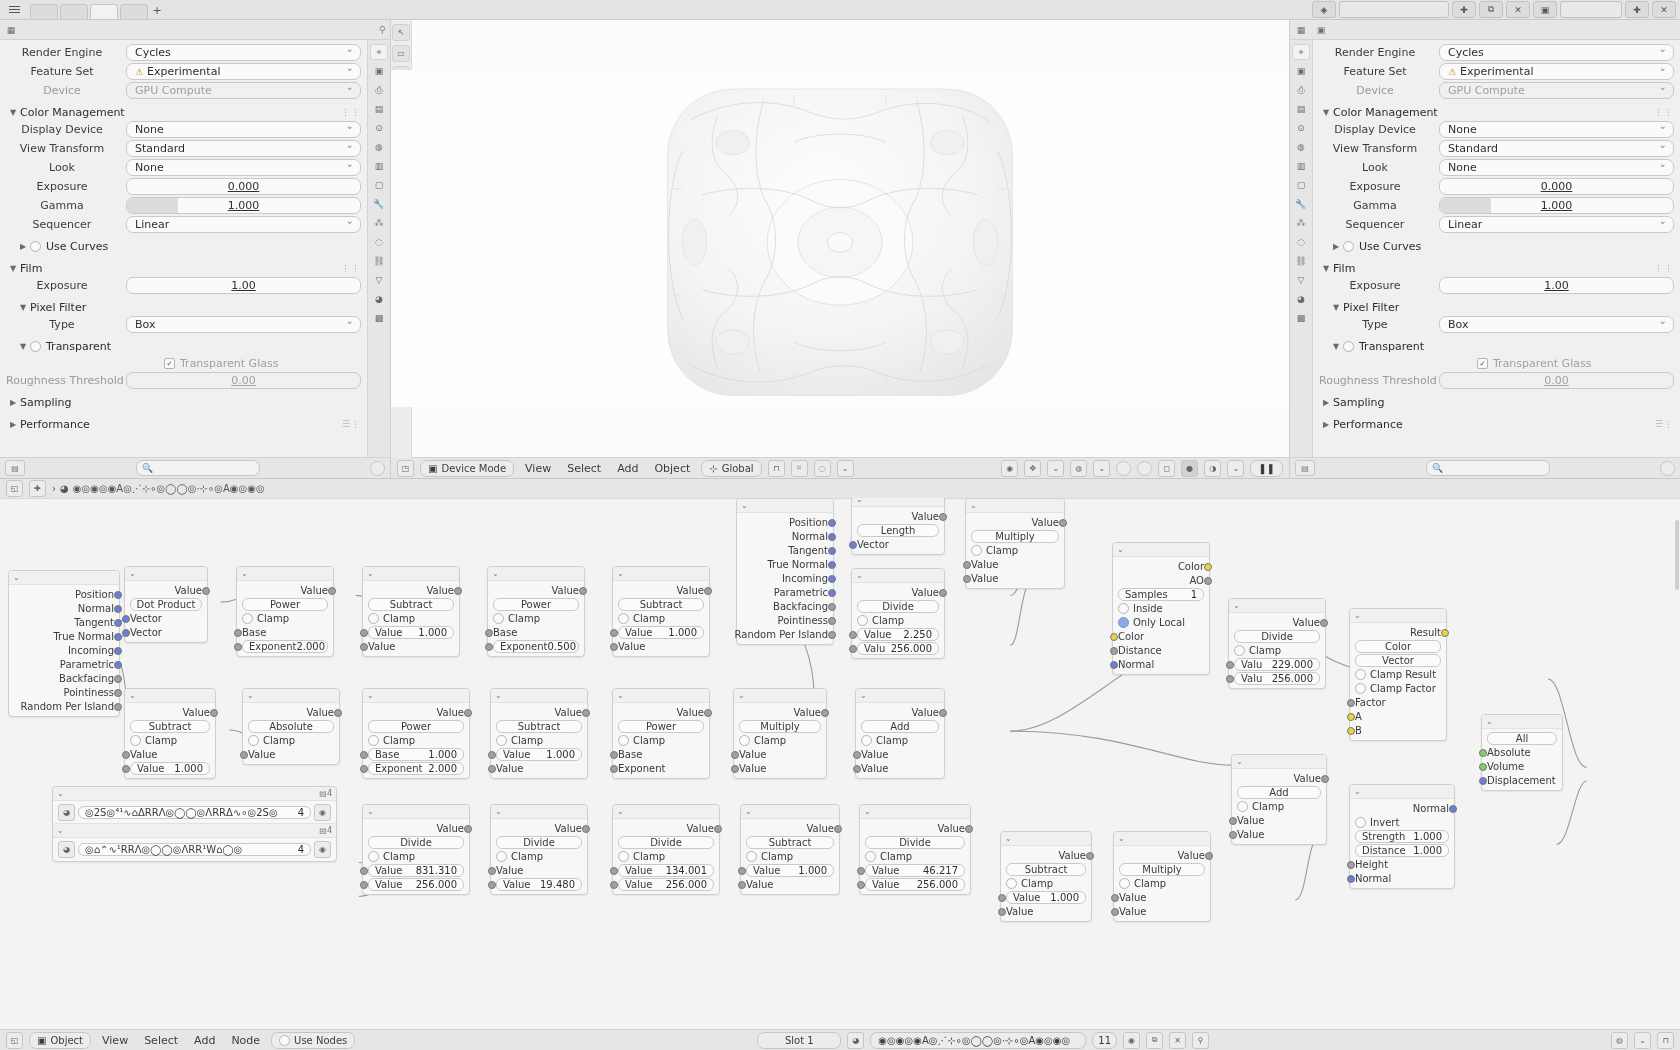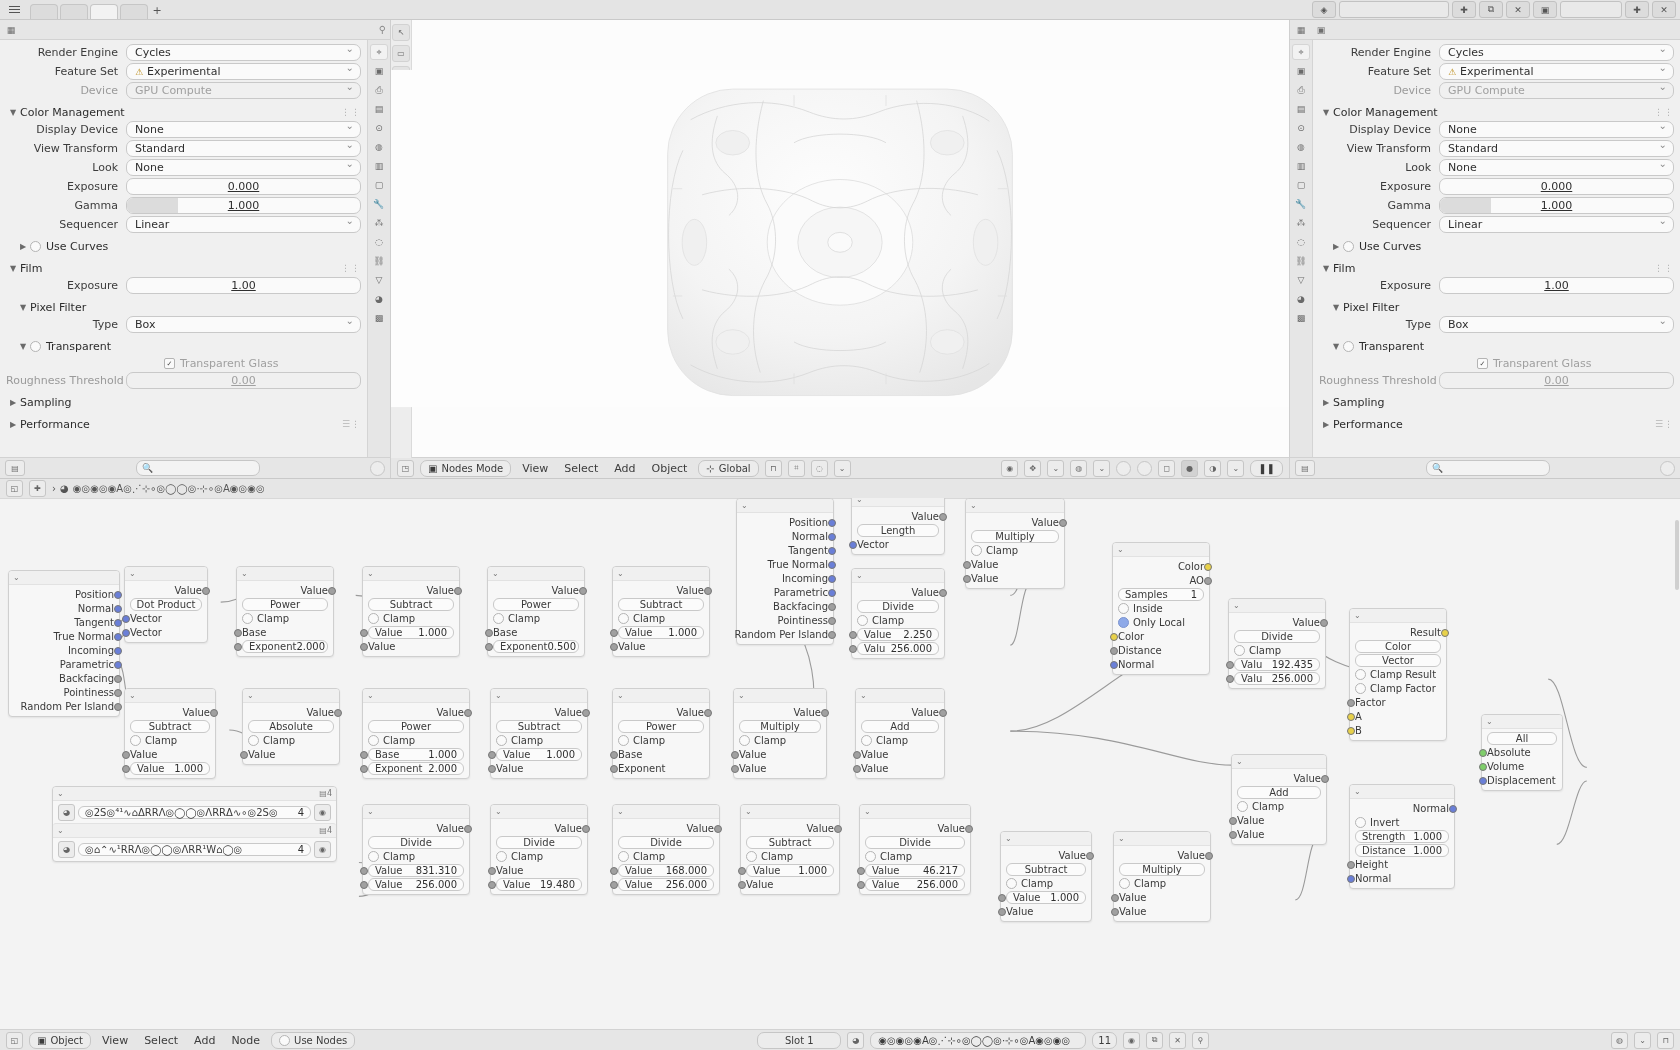--- a/index.html
+++ b/index.html
@@ -112,21 +112,21 @@
     width: 18px; height: 16px; border-radius: 3px;
     display: flex; align-items: center; justify-content: center;
     font-size: 9px; color: #6a6a6a;
   }
   .ptab.active { background: #f2f2f2; box-shadow: inset 0 0 0 1px #d5d5d5; }
 
   .prop-scroll { flex: 1; padding: 4px 6px 0 6px; overflow: hidden; position: relative; }
 
   .row { display: flex; align-items: center; height: 17px; margin-bottom: 2px; }
   .lbl {
-    width: 112px; text-align: right; padding-right: 8px;
+    width: 112px; text-align: center; padding-right: 8px;
     color: #3c3c3c; font-size: 11px; white-space: nowrap; overflow: hidden;
   }
   .lbl.dim { color: #9a9a9a; }
   .val {
     flex: 1; height: 15px; background: #fafafa;
     border: 1px solid #c9c9c9; border-radius: 7px;
     display: flex; align-items: center; padding: 0 8px;
     font-size: 11px; color: #2f2f2f; position: relative; overflow: hidden;
   }
   .val.dim { color: #a0a0a0; background: #f0f0f0; }
@@ -510,21 +510,21 @@
                 <path d="M218,80 L206,80"></path>
             </g>
           </g>
         </svg>
       </div>
 
       <div class="vp-footer">
         <div class="sqbtn">◳</div>
         <div class="pill">
           <span>▣</span>
-          <span>Nodes Mode</span>
+          <span>Device Mode</span>
         </div>
         <div class="menu-item">View</div>
         <div class="menu-item">Select</div>
         <div class="menu-item">Add</div>
         <div class="menu-item">Object</div>
         <div class="pill">
           <span>⊹</span>
           <span>Global</span>
         </div>
         <div class="sqbtn">⊓</div>
@@ -1101,21 +1101,21 @@
               <div class="nfield center">Divide</div>
             </div>
           <div class="ncheck">
               <span class="radio"></span>
               <span>Clamp</span>
             </div>
           <div class="nrow">
               <span class="nsock l s-gray"></span>
               <div class="nfield">
                 <span class="nf-l">Valu</span>
-                <span class="nf-r">192.435</span>
+                <span class="nf-r">229.000</span>
               </div>
             </div>
           <div class="nrow">
               <span class="nsock l s-gray"></span>
               <div class="nfield">
                 <span class="nf-l">Valu</span>
                 <span class="nf-r">256.000</span>
               </div>
             </div>
         </div>
@@ -1547,21 +1547,21 @@
               <div class="nfield center">Divide</div>
             </div>
           <div class="ncheck">
               <span class="radio"></span>
               <span>Clamp</span>
             </div>
           <div class="nrow">
               <span class="nsock l s-gray"></span>
               <div class="nfield">
                 <span class="nf-l">Value</span>
-                <span class="nf-r">168.000</span>
+                <span class="nf-r">134.001</span>
               </div>
             </div>
           <div class="nrow">
               <span class="nsock l s-gray"></span>
               <div class="nfield">
                 <span class="nf-l">Value</span>
                 <span class="nf-r">256.000</span>
               </div>
             </div>
         </div>

